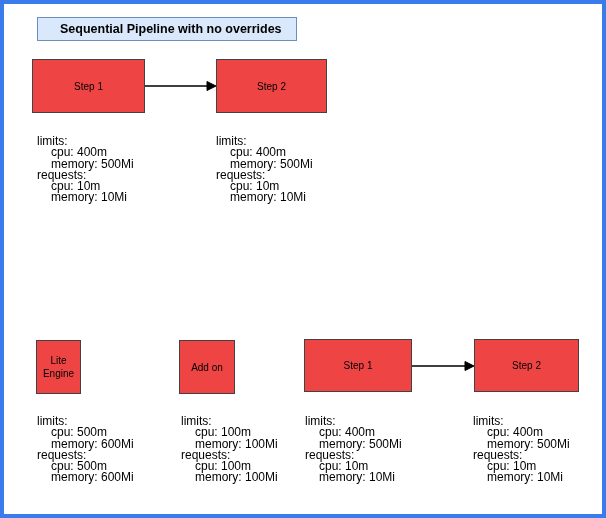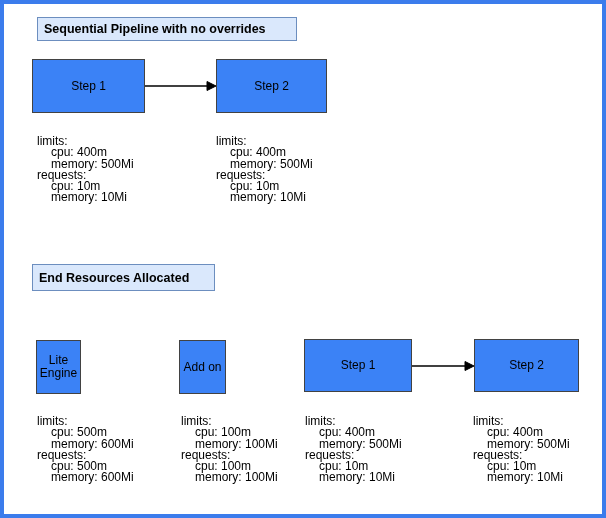--- a/index.html
+++ b/index.html
@@ -20,30 +20,30 @@
   .title-box {
     position: absolute;
     box-sizing: border-box;
     background: var(--title-fill, #dae8fc);
     border: 1px solid var(--title-border, #6c8ebf);
     color: #000000;
     font-size: 12.5px;
     font-weight: bold;
     display: flex;
     align-items: center;
-    padding-left: 6px;
+    padding-left: 22px;
     white-space: nowrap;
   }
   .node {
     position: absolute;
     box-sizing: border-box;
-    background: #3b82f6;
+    background: #ef4444;
     border: 1.5px solid var(--node-border, #424242);
     color: #000000;
-    font-size: 12px;
+    font-size: 10px;
     line-height: 13px;
     display: flex;
     align-items: center;
     justify-content: center;
     text-align: center;
   }
   .node .label {
     display: block;
     max-width: 46px;
   }
@@ -107,27 +107,26 @@
 
   <div class="res" style="left:212px; top:132px;">
       <div>limits:</div>
       <div>cpu: 400m</div>
       <div>memory: 500Mi</div>
       <div>requests:</div>
       <div>cpu: 10m</div>
       <div>memory: 10Mi</div>
     </div>
 
-  <div class="title-box" style="left:28px; top:260px; width:183px; height:27px;">End Resources Allocated</div>
 
   <div class="node" style="left:32px; top:336px; width:45px; height:54px;">
     <span class="label">Lite Engine</span>
   </div>
 
-  <div class="node" style="left:175px; top:336px; width:47px; height:54px;">
+  <div class="node" style="left:175px; top:336px; width:56px; height:54px;">
     <span class="label">Add on</span>
   </div>
 
   <div class="node wide" style="left:300px; top:335px; width:108px; height:53px;">
     <span class="label">Step 1</span>
   </div>
 
   <svg class="arrow" style="left:408px; top:354px;" width="62" height="16">
     <line x1="0" y1="8" x2="53" y2="8"></line>
     <polygon points="53,3.5 62,8 53,12.5"></polygon>

